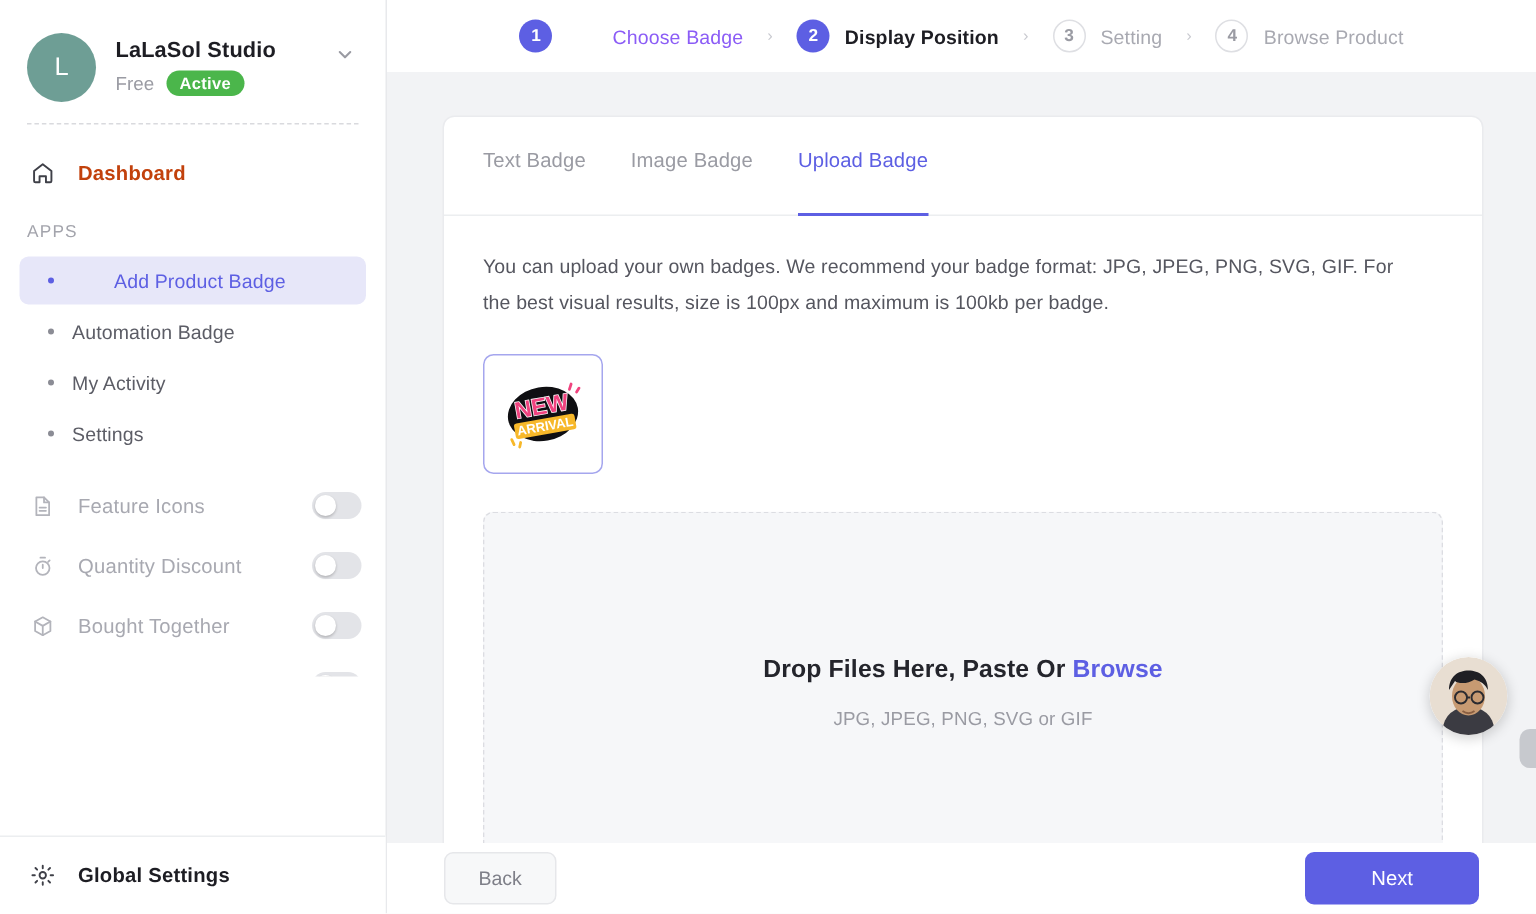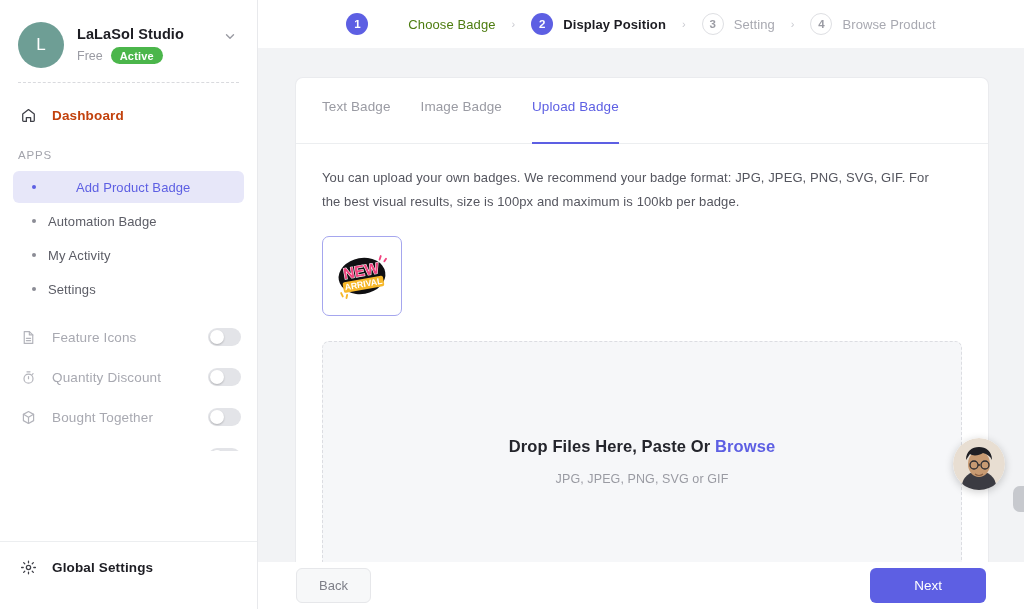--- a/index.html
+++ b/index.html
@@ -108,21 +108,21 @@
     position: absolute; top: 2px; left: 2px;
     width: 14px; height: 14px; border-radius: 50%;
     background: #ffffff;
     box-shadow: 0 1px 2px rgba(0,0,0,.22);
   }
   .toggle.on .knob { left: 17px; }
 
   .clip-row { overflow: hidden; height: 14px; }
 
   .global-row {
-    position: absolute; bottom: 16px; left: 0; right: 0;
+    position: absolute; bottom: 0; left: 0; right: 0;
     height: 52px; display: flex; align-items: center;
     padding: 0 18px; background: #ffffff;
     border-top: 1px solid #eceef0;
     cursor: pointer;
   }
   .global-row .nav-label { font-weight: 600; color: #1d1d23; }
 
   
   .main {
     flex: 1; height: 609px; position: relative;
@@ -136,21 +136,21 @@
   .steps { display: flex; align-items: center; }
   .step { display: flex; align-items: center; cursor: pointer; }
   .step-num {
     width: 22px; height: 22px; border-radius: 50%;
     display: flex; align-items: center; justify-content: center;
     font-size: 11.5px; font-weight: 600;
     background: #5d5fe3; color: #ffffff;
   }
   .step.todo .step-num { background: #ffffff; color: #9a9ba3; border: 1px solid #dedfe3; }
   .step-text { margin-left: 10px; font-size: 13px; letter-spacing: .1px; }
-  .step.done .step-text { color: #4d7c0f; margin-left: 40px; }
+  .step.done .step-text { color: #8b5cf6; margin-left: 40px; }
   .step.current .step-text { color: #1d1d23; font-weight: 700; }
   .step.todo .step-text { color: #a8a9b1; }
   .step-sep { color: #c9cad0; font-size: 11px; margin: 0 16px; }
 
   .scrollarea { flex: 1; position: relative; overflow: hidden; }
 
   .card {
     position: absolute; left: 38px; top: 30px;
     width: 692px; background: #ffffff;
     border-radius: 7px;

